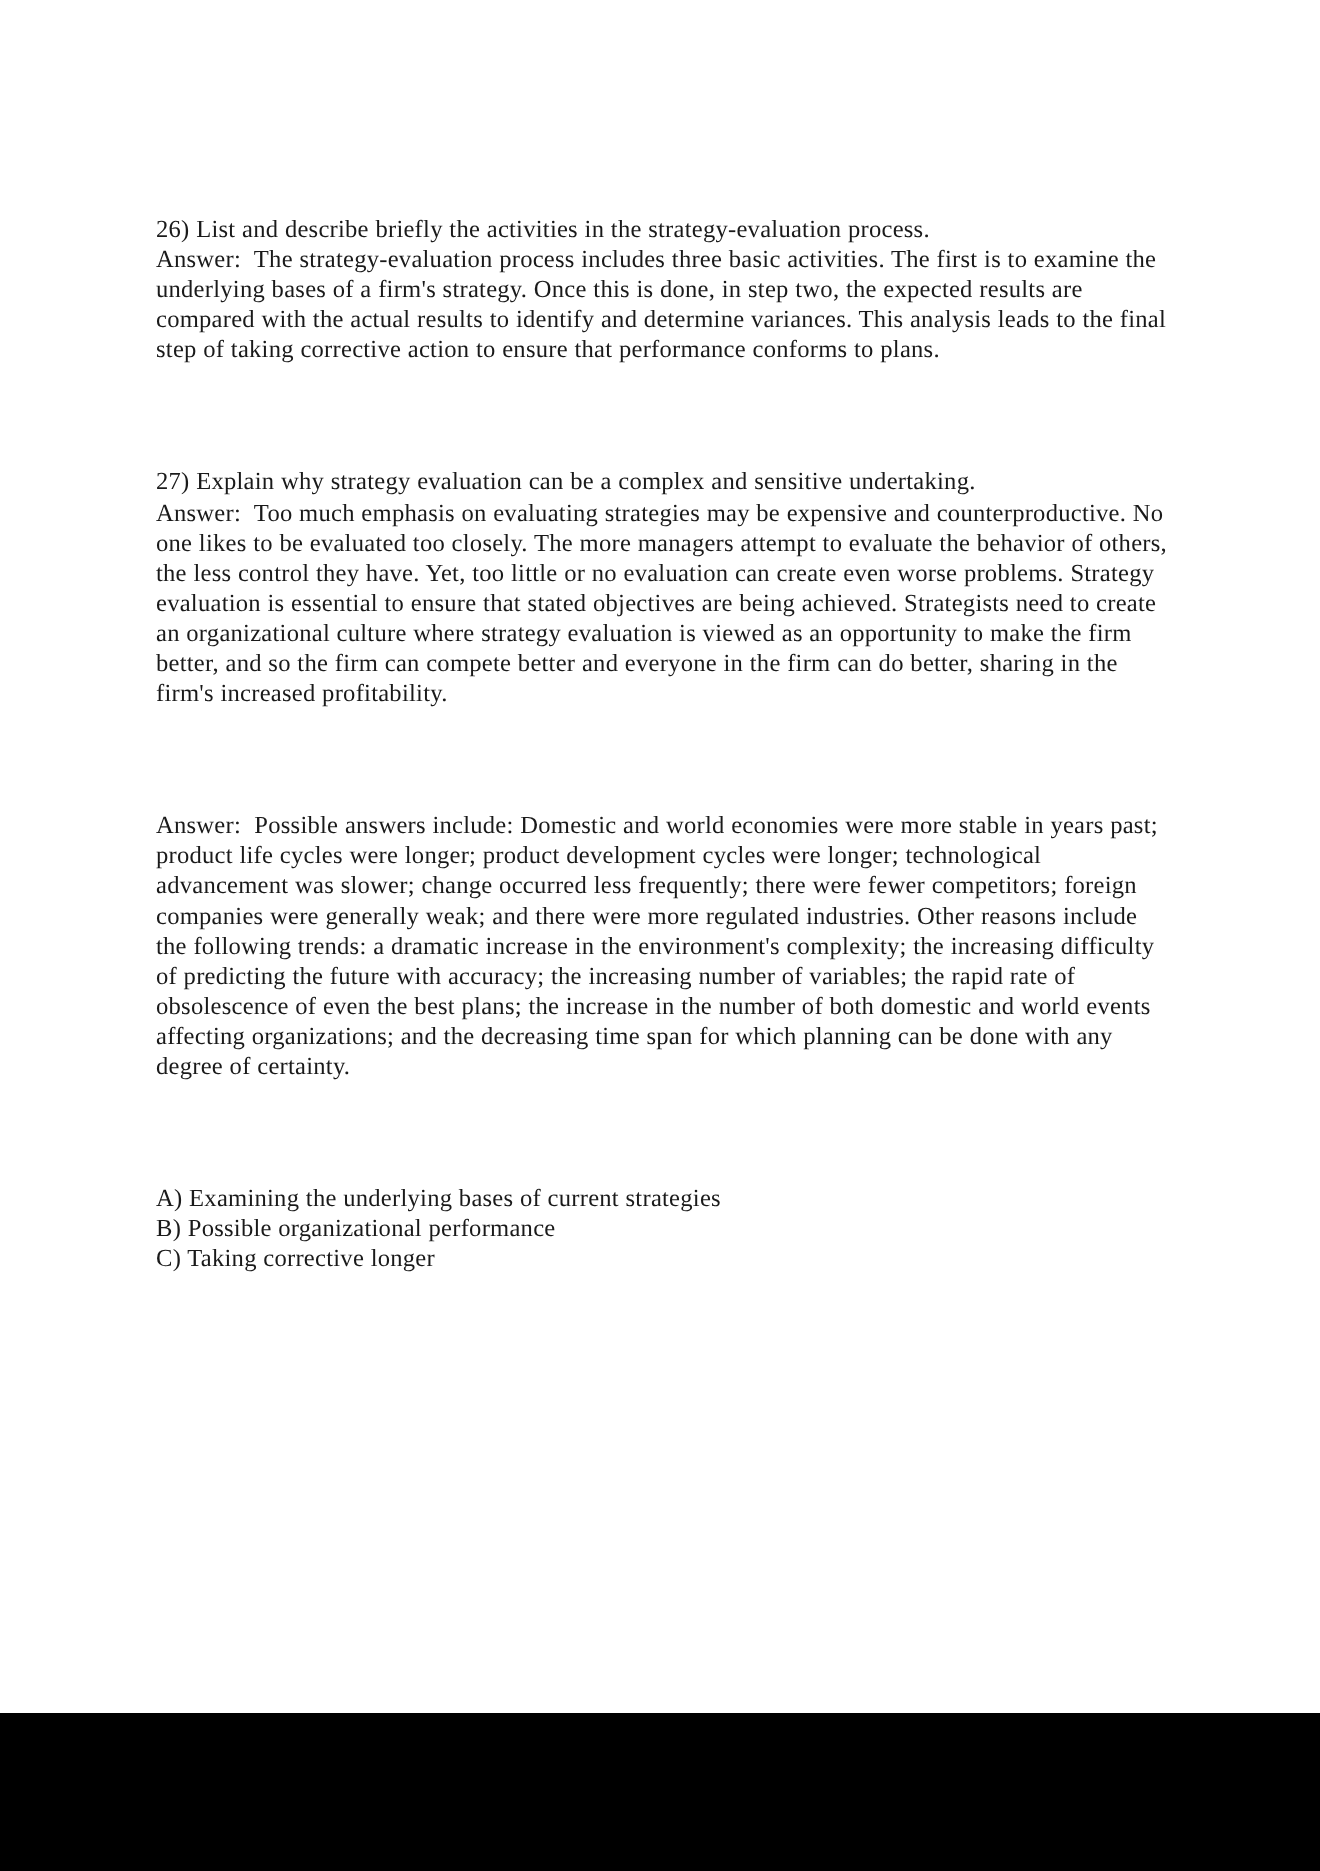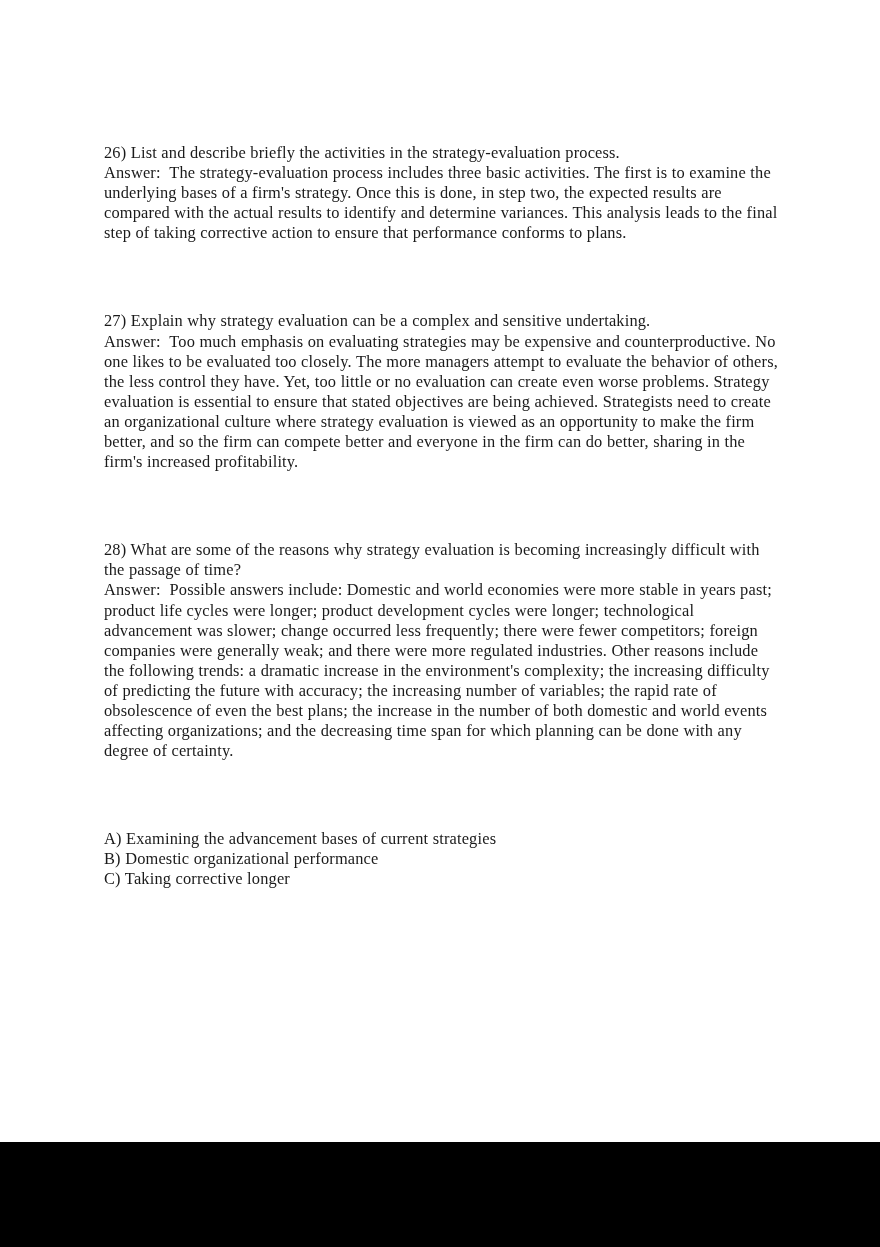--- a/index.html
+++ b/index.html
@@ -81,26 +81,25 @@
       <div class="line prompt">26) List and describe briefly the activities in the strategy-evaluation process.</div>
       <div class="line answer">Answer:  The strategy-evaluation process includes three basic activities. The first is to examine the underlying bases of a firm's strategy. Once this is done, in step two, the expected results are compared with the actual results to identify and determine variances. This analysis leads to the final step of taking corrective action to ensure that performance conforms to plans.</div>
     </div>
 
     <div class="qblock">
       <div class="line prompt">27) Explain why strategy evaluation can be a complex and sensitive undertaking.</div>
       <div class="line answer">Answer:  Too much emphasis on evaluating strategies may be expensive and counterproductive. No one likes to be evaluated too closely. The more managers attempt to evaluate the behavior of others, the less control they have. Yet, too little or no evaluation can create even worse problems. Strategy evaluation is essential to ensure that stated objectives are being achieved. Strategists need to create an organizational culture where strategy evaluation is viewed as an opportunity to make the firm better, and so the firm can compete better and everyone in the firm can do better, sharing in the firm's increased profitability.</div>
     </div>
 
     <div class="qblock">
-      <div class="line prompt">28) What are some of the reasons why strategy evaluation is becoming increasingly difficult with the passage of time?</div>
       <div class="line answer">Answer:  Possible answers include: Domestic and world economies were more stable in years past; product life cycles were longer; product development cycles were longer; technological advancement was slower; change occurred less frequently; there were fewer competitors; foreign companies were generally weak; and there were more regulated industries. Other reasons include the following trends: a dramatic increase in the environment's complexity; the increasing difficulty of predicting the future with accuracy; the increasing number of variables; the rapid rate of obsolescence of even the best plans; the increase in the number of both domestic and world events affecting organizations; and the decreasing time span for which planning can be done with any degree of certainty.</div>
     </div>
 
     <div class="qblock">
-      <div class="line option">A) Examining the advancement bases of current strategies</div>
-      <div class="line option">B) Domestic organizational performance</div>
+      <div class="line option">A) Examining the underlying bases of current strategies</div>
+      <div class="line option">B) Possible organizational performance</div>
       <div class="line option">C) Taking corrective longer</div>
     </div>
 
   </div>
 </div>
 
 <div class="bottom-bar"></div>
 
 </body></html>

